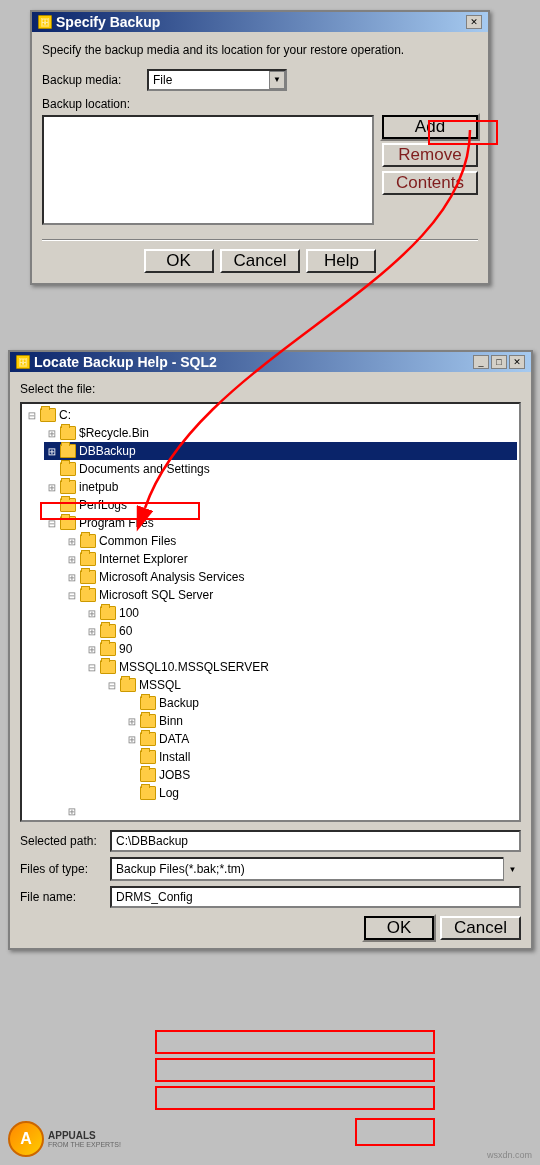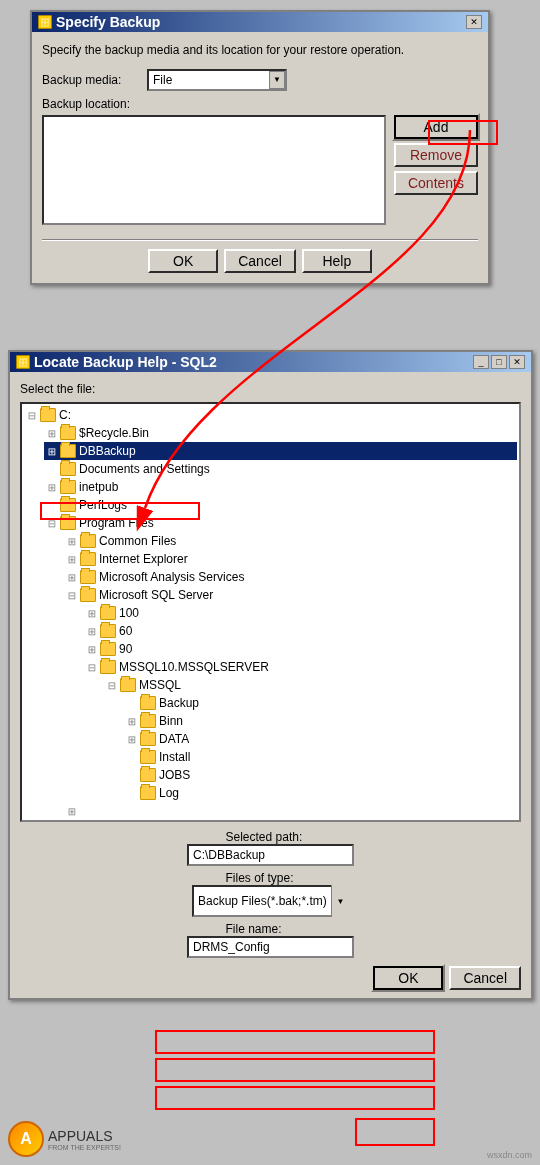--- a/index.html
+++ b/index.html
@@ -133,21 +133,21 @@
 
     
     .win-btn {
       background: #d4d0c8;
       border: 2px outset #d4d0c8;
       border-top-color: #ffffff;
       border-left-color: #ffffff;
       border-right-color: #808080;
       border-bottom-color: #808080;
       padding: 10px 12px;
-      font-size: 14px;
+      font-size: 17px;
       cursor: pointer;
       min-width: 70px;
       height: 23px;
       display: flex;
       align-items: center;
       justify-content: center;
     }
 
     .win-btn.default-btn {
       border: 2px solid #000;
@@ -266,21 +266,20 @@
     
     .bottom-form {
       background: #d4d0c8;
       padding: 8px 10px;
     }
 
     .bottom-form-row {
       display: flex;
       align-items: center;
       margin-bottom: 5px;
-      flex-direction: column;
     }
 
     .bottom-form-label {
       width: 90px;
       font-size: 12px;
       flex-shrink: 0;
     }
 
     .bottom-input {
       flex: 1;
@@ -296,21 +295,21 @@
       position: relative;
       display: inline-block;
     }
 
     .bottom-select {
       width: 100%;
       background: white;
       border: 2px inset #808080;
       padding: 1px 4px;
       font-size: 12px;
-      height: 32px;
+      height: 24px;
       appearance: none;
       -webkit-appearance: none;
       padding-right: 20px;
     }
 
     .bottom-select-arrow {
       position: absolute;
       right: 0;
       top: 0;
       width: 18px;
@@ -639,18 +638,18 @@
 <div class="highlight-box" style="top: 120px; left: 428px; width: 70px; height: 25px;"></div>
 <div class="highlight-box" style="top: 502px; left: 40px; width: 160px; height: 18px;"></div>
 <div class="highlight-box" style="top: 1030px; left: 155px; width: 280px; height: 24px; z-index: 200;"></div>
 <div class="highlight-box" style="top: 1058px; left: 155px; width: 280px; height: 24px; z-index: 200;"></div>
 <div class="highlight-box" style="top: 1086px; left: 155px; width: 280px; height: 24px; z-index: 200;"></div>
 <div class="highlight-box" style="top: 1118px; left: 355px; width: 80px; height: 28px; z-index: 200;"></div>
 
 <div class="appuals-logo" style="position: absolute; bottom: 8px; left: 8px; display: flex; align-items: center; gap: 4px; z-index: 300;">
   <div style="width:36px; height:36px; background: linear-gradient(135deg, #ff8800, #ffcc00); border-radius: 50%; display: flex; align-items: center; justify-content: center; font-size: 16px; color: white; font-weight: bold; border: 2px solid #cc6600;">A</div>
   <div>
-    <div style="font-size: 14px; font-weight: normal; color: #333;">APPUALS</div>
+    <div style="font-size: 10px; font-weight: bold; color: #333;">APPUALS</div>
     <div style="font-size: 7px; color: #666;">FROM THE EXPERTS!</div>
   </div>
 </div>
 
 <div class="watermark" style="position: absolute; bottom: 5px; right: 8px; font-size: 9px; color: #888; z-index: 300;">wsxdn.com</div>
 
 </body></html>

